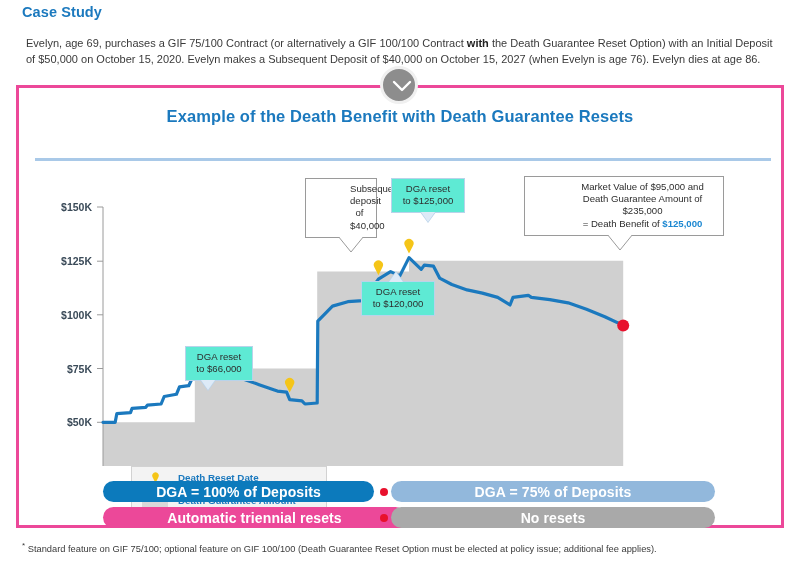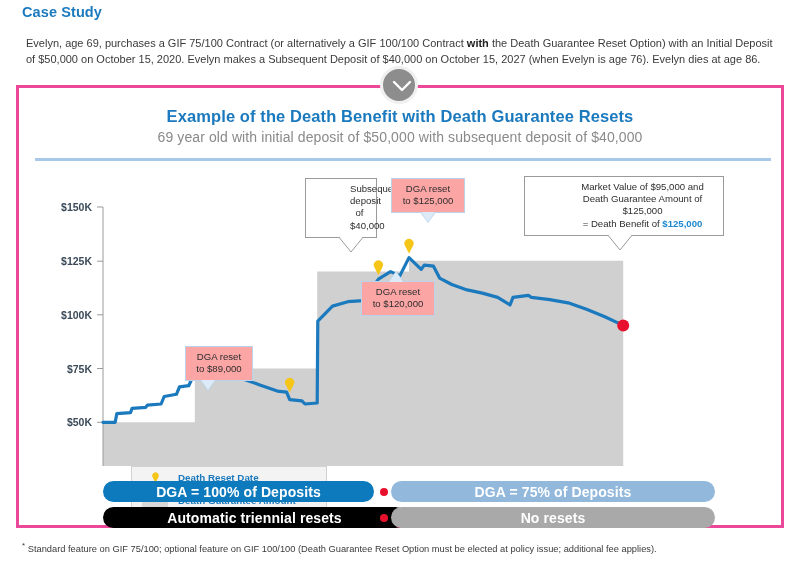--- a/index.html
+++ b/index.html
@@ -56,21 +56,21 @@
     fill:#3a3a3a;font-family:"Liberation Sans",sans-serif;
     font-size:10.5px;font-weight:bold;text-anchor:middle;
   }
 
   
   .callout{
     position:absolute;box-sizing:border-box;text-align:center;
     font-size:9.6px;line-height:12.2px;color:#2d2d2d;
     padding:4px 7px 5px 7px;
   }
-  .callout.blue{background:#fca5a5;border:1px solid #b9d3ea;}
+  .callout.blue{background:#5eead4;border:1px solid #b9d3ea;}
   .callout.white{background:#ffffff;border:1px solid #9a9a9a;padding-left:44px;}
   .callout .tail{
     position:absolute;width:0;height:0;
   }
   .callout.blue .tail{
     border-left:7px solid transparent;border-right:7px solid transparent;
     border-top:10px solid #ddeaf7;
     bottom:-10px;
   }
   .callout.blue .tailb{
@@ -134,21 +134,20 @@
 <div id="chev">
   <svg width="20" height="14" viewBox="0 0 20 14">
     <polyline points="2,2 10,10 18,2" fill="none" stroke="#ffffff" stroke-width="2.4" stroke-linecap="round" stroke-linejoin="round"></polyline>
   </svg>
 </div>
 
 <div id="card">
 
   <div id="cardHead">
     <div class="t">Example of the Death Benefit with Death Guarantee Resets</div>
-    <div class="s">69 year old with initial deposit of $50,000 with subsequent deposit of $40,000</div>
   </div>
   <div id="rule"></div>
 
   <div id="plot">
     <svg width="768" height="300" viewBox="0 0 768 300">
 
       <g>
         <path d="M 84,364 L 84,256.3 L 175.8,256.3 L 175.8,202.5 L 298.2,202.5 L 298.2,105.6 L 390,105.6 L 390,94.8 L 604.2,94.8 L 604.2,364 Z" fill="#d0d0d0"></path>
       </g>
 
@@ -203,21 +202,21 @@
           <path d="M 359.40000000000003 109.13666666666668 L 355.50000000000006 101.53666666666669 A 4.6 4.6 0 1 1 363.3 101.53666666666669 Z" fill="#f5c518"></path>
           <path d="M 390 87.6033333333333 L 386.1 80.0033333333333 A 4.6 4.6 0 1 1 393.9 80.0033333333333 Z" fill="#f5c518"></path>
           <circle cx="604.2" cy="159.43333333333334" r="6" fill="#e8112d"></circle>
         </g>
 
     </svg>
   </div>
 
   <div class="callout blue" style="left:166px;top:258px;width:68px;">
     <span>DGA reset</span><br>
-    <span>to $89,000</span>
+    <span>to $66,000</span>
     <i class="tailb" style="left:14px;"></i><i class="tail" style="left:15px;"></i>
   </div>
 
   <div class="callout white" style="left:286px;top:90px;width:72px;">
     <span>Subsequent</span><br>
     <span>deposit</span><br>
     <span>of $40,000</span>
     <svg style="position:absolute;left:32px;bottom:-16px;" width="26" height="17">
       <polyline points="0,0 13,16 26,0" fill="#fff" stroke="#9a9a9a" stroke-width="1"></polyline>
       <line x1="0" y1="0" x2="26" y2="0" stroke="#fff" stroke-width="2"></line>
@@ -231,21 +230,21 @@
   </div>
 
   <div class="callout blue" style="left:342px;top:193px;width:74px;">
     <span>DGA reset</span><br>
     <span>to $120,000</span>
     <i class="tailub" style="left:26px;"></i><i class="tailu" style="left:27px;"></i>
   </div>
 
   <div class="callout white" style="left:505px;top:88px;width:200px;">
     <span>Market Value of $95,000 and</span><br>
-    <span>Death Guarantee Amount of $125,000</span><br>
+    <span>Death Guarantee Amount of $235,000</span><br>
     <span>= Death Benefit of </span><span class="hl">$125,000</span>
     <svg style="position:absolute;left:82px;bottom:-16px;" width="26" height="17">
       <polyline points="0,0 13,16 26,0" fill="#fff" stroke="#9a9a9a" stroke-width="1"></polyline>
       <line x1="0" y1="0" x2="26" y2="0" stroke="#fff" stroke-width="2"></line>
     </svg>
   </div>
 
   <div id="legend">
     <div class="row">
       <span class="key">
@@ -263,21 +262,21 @@
       <span class="key"><i class="swBox"></i></span>
       <span class="lbl">Death Guarantee Amount (DGA)</span>
     </div>
   </div>
 
   <div>
     <div class="bar" style="left:84px;top:393px;width:271px;background:#0c7abc;">DGA = 100% of Deposits</div>
     <div class="reddot" style="left:361px;top:400px;"></div>
     <div class="bar" style="left:372px;top:393px;width:324px;background:#92b8dc;">DGA = 75% of Deposits</div>
 
-    <div class="bar" style="left:84px;top:419px;width:303px;background:#000000;">Automatic triennial resets</div>
+    <div class="bar" style="left:84px;top:419px;width:303px;background:#ec4899;">Automatic triennial resets</div>
     <div class="reddot" style="left:361px;top:426px;"></div>
     <div class="bar" style="left:372px;top:419px;width:324px;background:#a9a9a9;">No resets</div>
   </div>
 
 </div>
 
 <div id="foot">
   <sup>*</sup><span> Standard feature on GIF 75/100; optional feature on GIF 100/100 (Death Guarantee Reset Option must be elected at policy issue;  additional fee applies).</span>
 </div>
 

